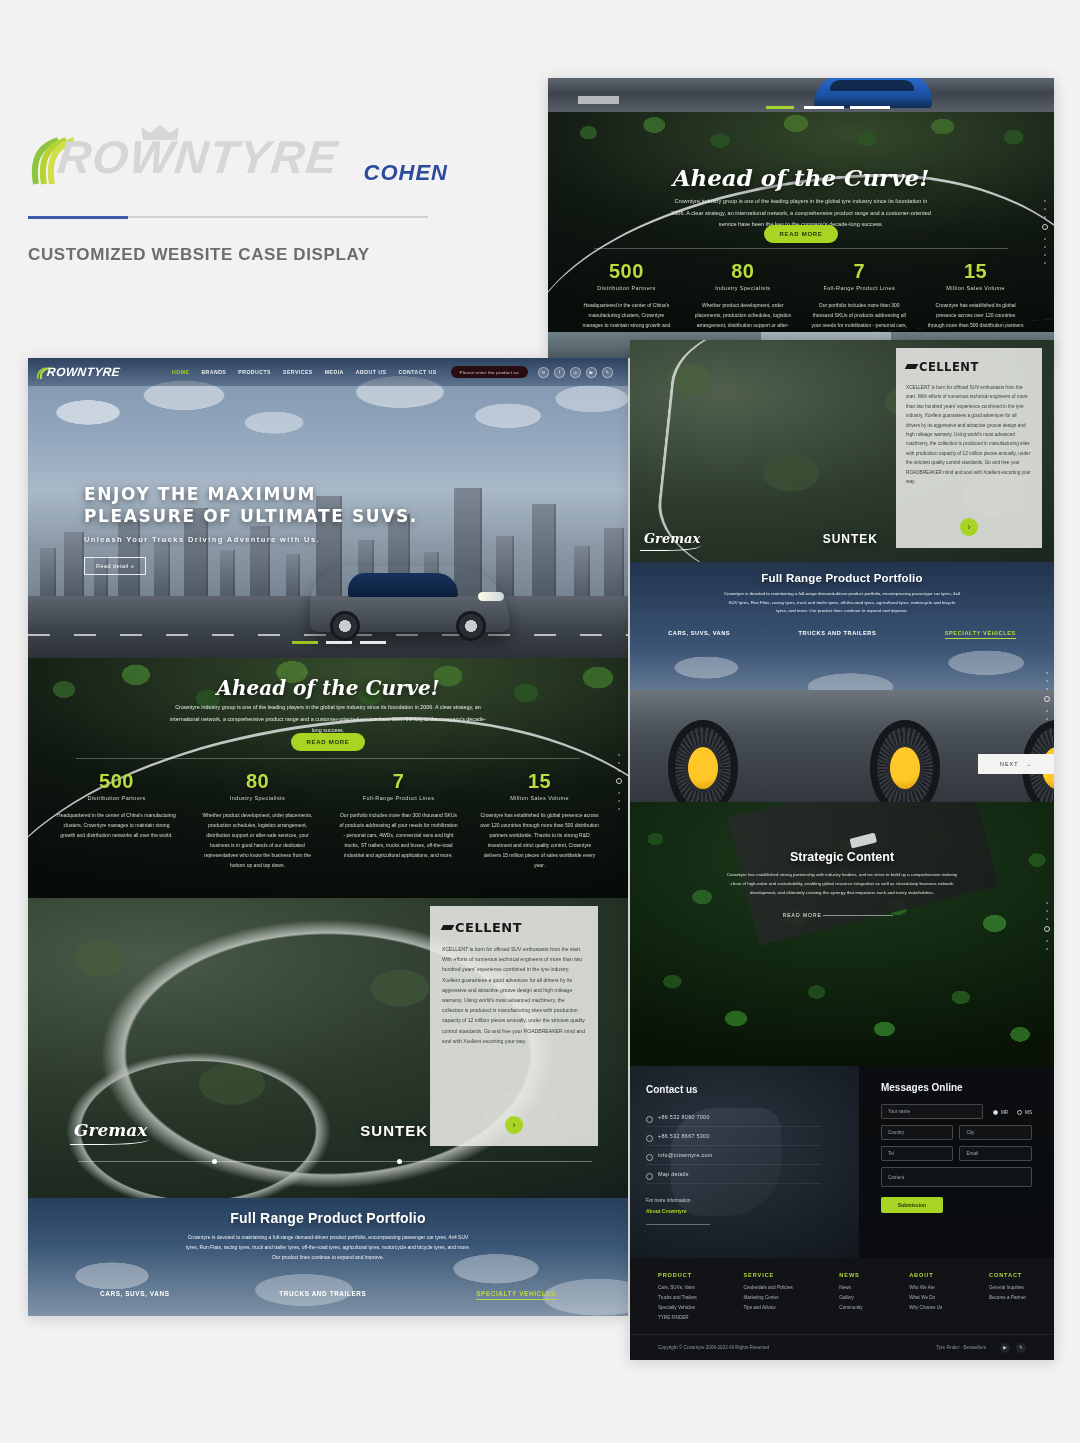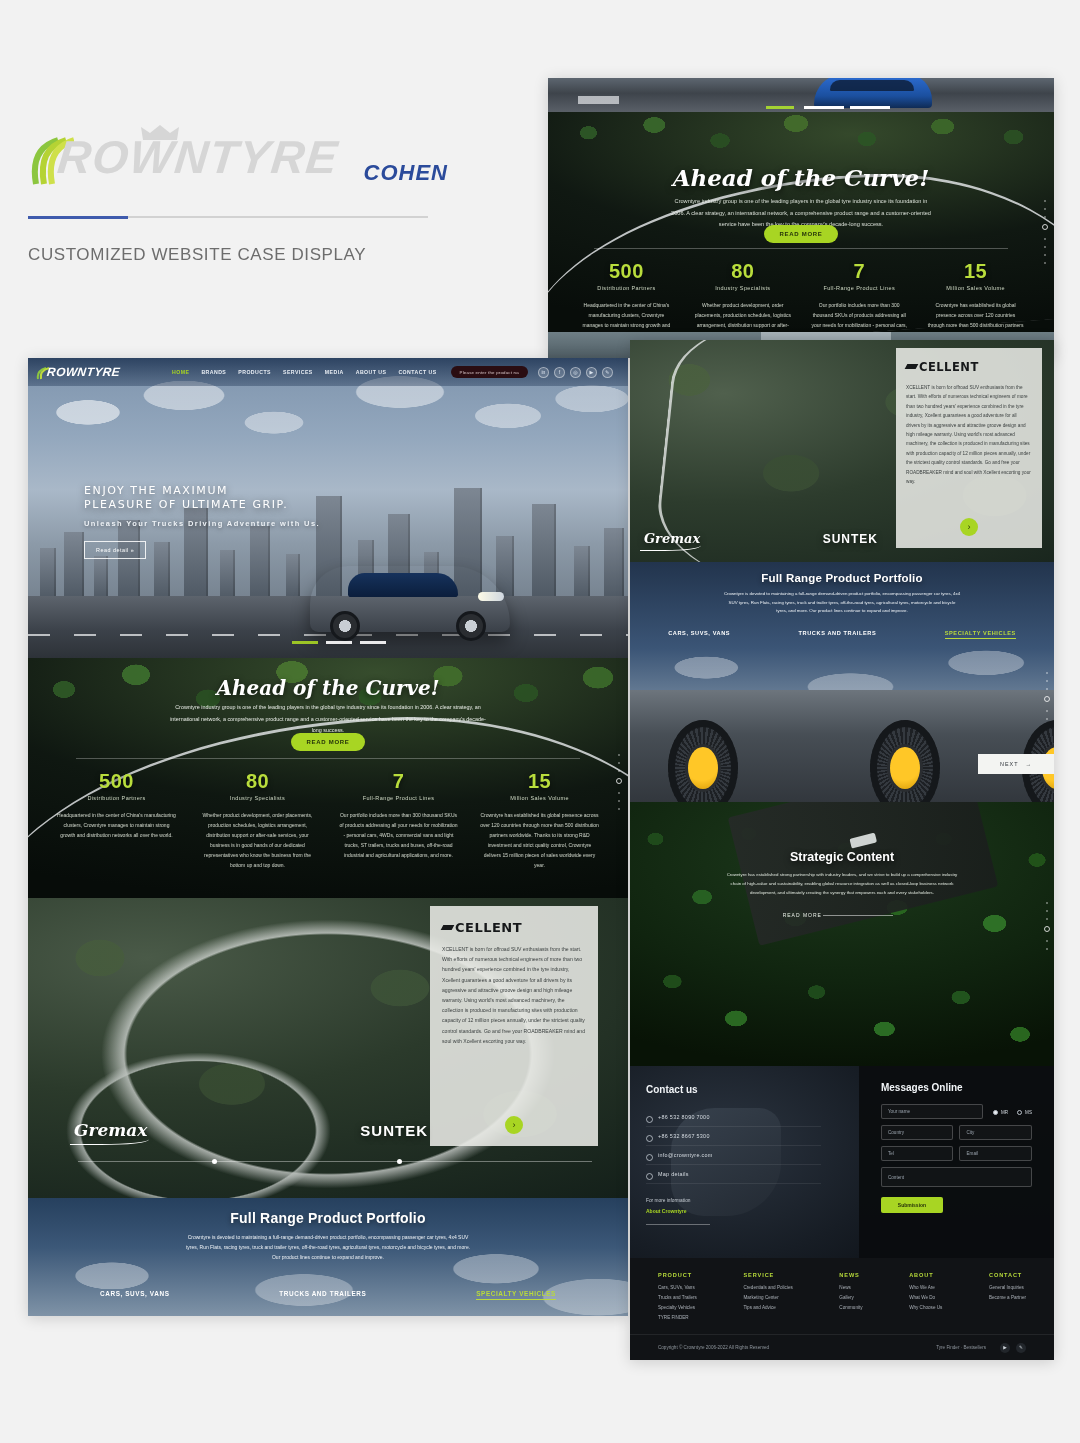--- a/index.html
+++ b/index.html
@@ -24,21 +24,21 @@
   }
   .crown { position:absolute; left:112px; top:-6px; width:40px; height:18px; }
   .cohen {
     font-size:22px; font-style:italic; font-weight:700;
     color:#2b4b9b; letter-spacing:1px; padding-bottom:6px;
   }
   .rule { position:absolute; left:28px; top:216px; width:400px; height:2px; background:#d2d2d2; }
   .rule-fill { position:absolute; left:0; top:0; width:100px; height:3px; background:#3f5bad; }
   .subtitle {
     position:absolute; left:28px; top:245px;
-    font-size:17px; color:#6d6d6d; letter-spacing:0.6px; font-weight:400;text-align:center;
+    font-size:17px; color:#6d6d6d; letter-spacing:0.6px; font-weight:700;text-align:center;
   }
 
   
   .panel { position:absolute; overflow:hidden; box-shadow: 0 2px 14px rgba(0,0,0,.16); }
 
   
   #panelA { left:548px; top:78px; width:506px; height:280px; background:#0b1016; }
   .pa-carstrip {
     position:absolute; left:0; top:0; width:100%; height:34px;
     background:
@@ -173,21 +173,21 @@
   .car-b .cabin { position:absolute; left:38px; top:7px; width:110px; height:24px;
     background:linear-gradient(180deg,#16325c,#0b1e3c); border-radius:24px 30px 4px 4px; }
   .car-b .whl { position:absolute; bottom:-9px; width:30px; height:30px; border-radius:50%;
     background:radial-gradient(circle at 50% 50%, #c9ced4 0 34%, #2a2d31 36% 100%); border:3px solid #15181c; }
   .car-b .w-l { left:20px; } .car-b .w-r { right:24px; }
   .car-b .lamp{ position:absolute; right:6px; top:26px; width:26px; height:9px; border-radius:6px;
     background:linear-gradient(90deg,#fdfbe6,#cfd7e0); }
 
   .hero-copy { position:absolute; left:56px; top:126px; z-index:4; }
   .hero-copy h1 {
-    font-size:11px; line-height:1.28; font-weight:400; color:#ffffff;
+    font-size:17px; line-height:1.28; font-weight:700; color:#ffffff;
     letter-spacing:1.6px; text-shadow:0 2px 7px rgba(0,0,0,.55);
     font-family:"DejaVu Sans", sans-serif;
   }
   .hero-copy h2 {
     margin-top:7px; font-size:7.5px; font-weight:600; color:#eef2f6;
     letter-spacing:1.4px; text-shadow:0 1px 4px rgba(0,0,0,.5);
   }
   .hero-btn {
     margin-top:13px; display:inline-block; border:1px solid rgba(255,255,255,.85);
     color:#fff; font-size:5.4px; letter-spacing:.5px; padding:5px 11px; background:transparent; cursor:pointer;
@@ -575,21 +575,21 @@
       <div class="car-b">
         <div class="cabin"></div>
         <div class="whl w-l"></div>
         <div class="whl w-r"></div>
         <div class="lamp"></div>
       </div>
 
       <div class="hero-copy">
         <h1>
           <span>ENJOY THE MAXIMUM</span><br>
-          <span>PLEASURE OF ULTIMATE GRIP.</span>
+          <span>PLEASURE OF ULTIMATE SUVS.</span>
         </h1>
         <h2>Unleash Your Trucks Driving Adventure with Us.</h2>
         <button class="hero-btn">Read detail »</button>
       </div>
 
       <div class="hero-dashes">
         <i class="g"></i>
           <i></i>
           <i></i>
       </div>

